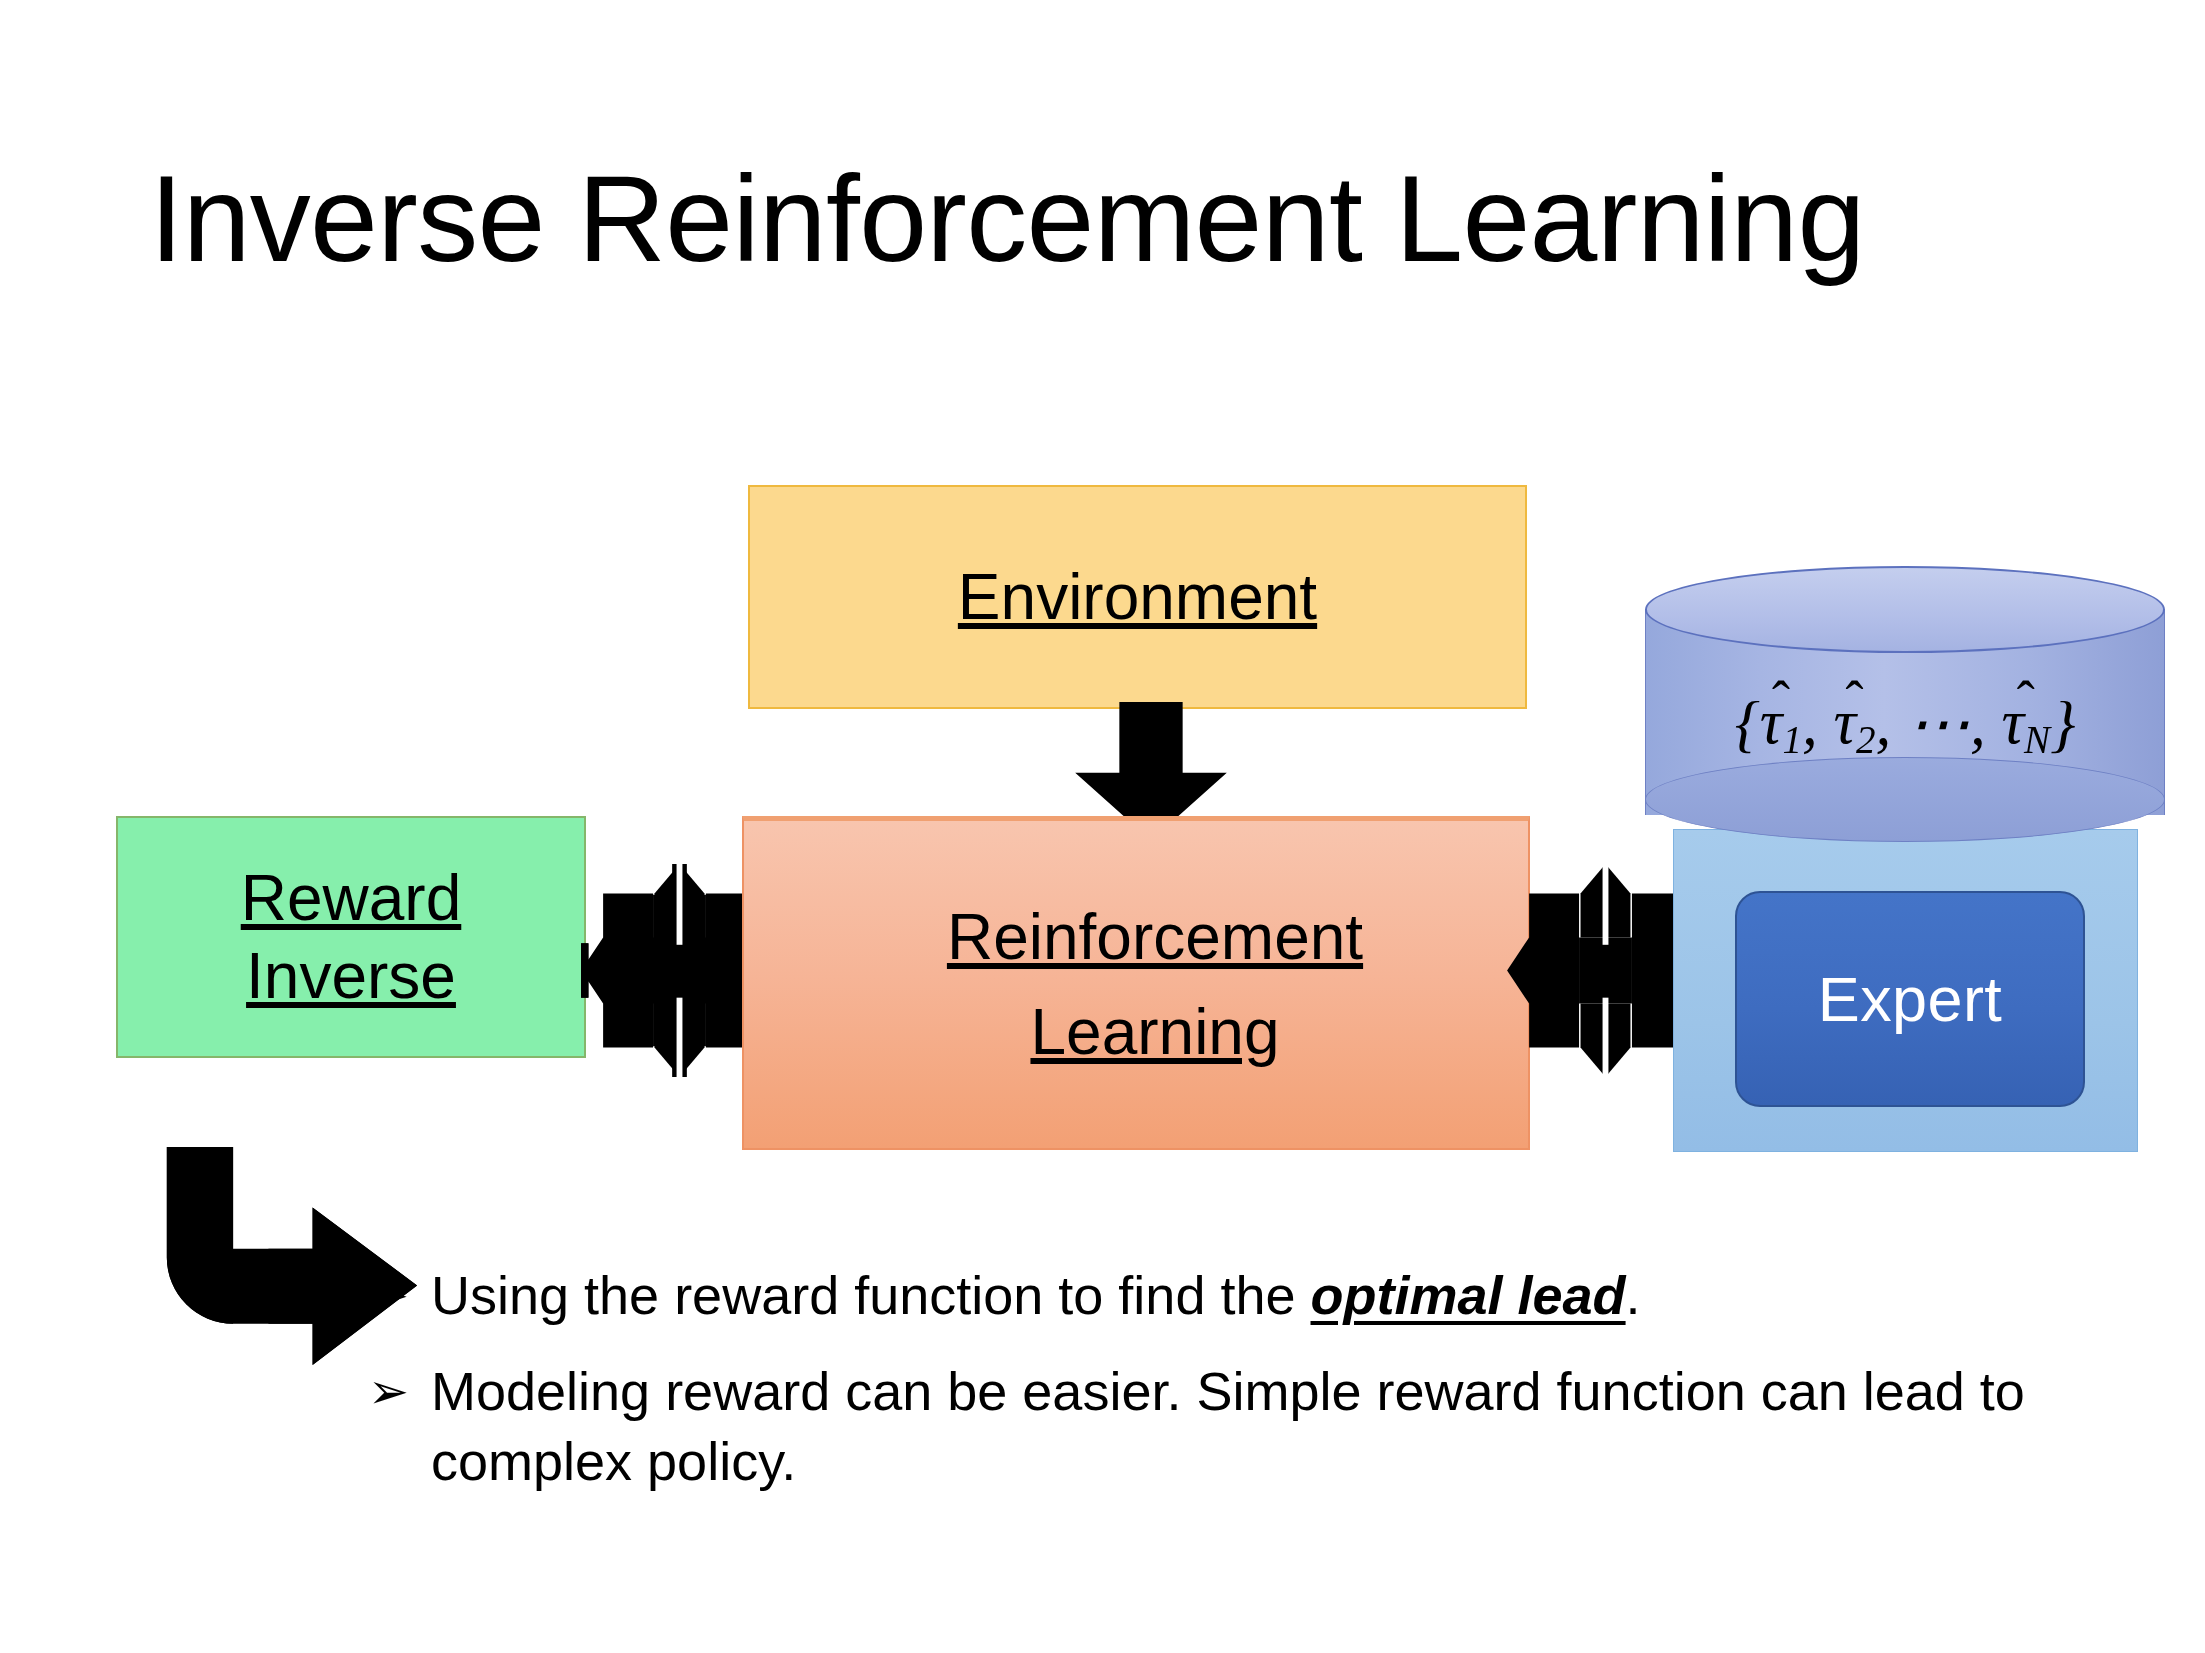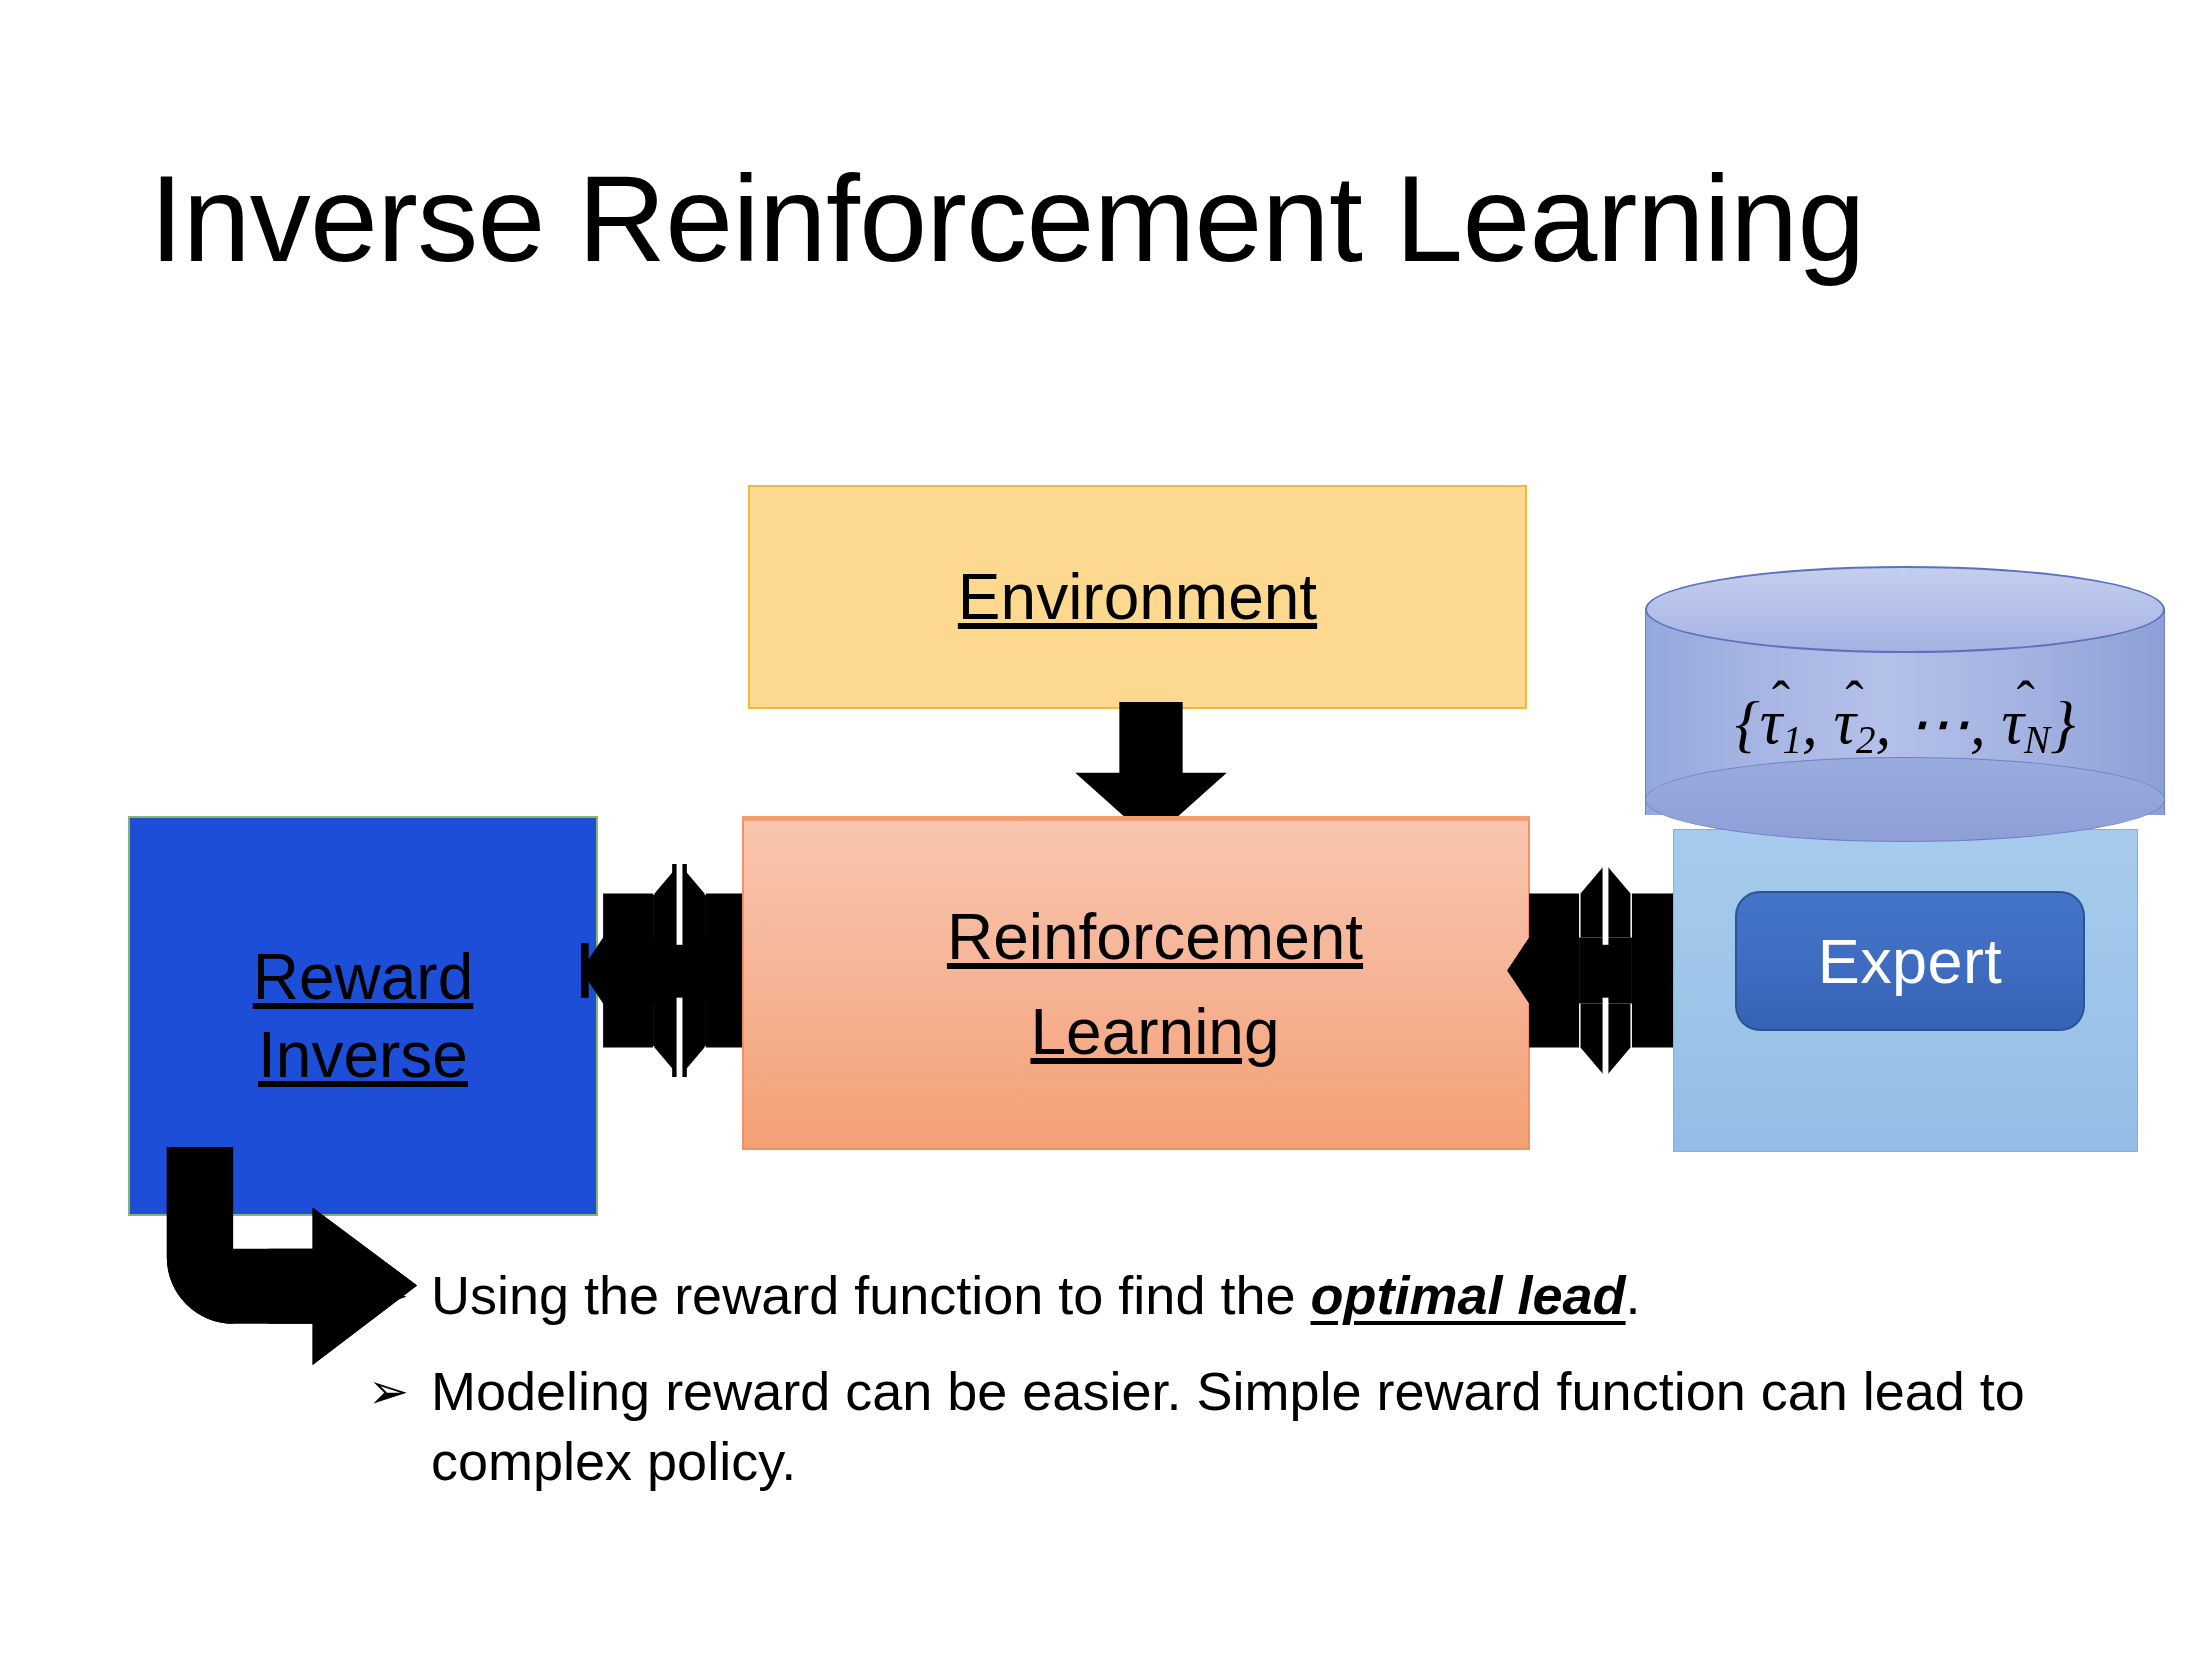--- a/index.html
+++ b/index.html
@@ -27,35 +27,35 @@
     background:#FCD98E; border:2.2px solid #EFB93F;
   }
   #rl-box{
     left:742px; top:816px; width:788px; height:334px;
     background:linear-gradient(180deg,#F8C5AE 0%,#F6B496 48%,#F3A074 100%);
     border:2.2px solid #EE9264;
     border-top:5.1px solid #F0A071;
     padding-left:38px;
   }
   #reward-box{
-    left:128px; top:816px; width:470px; height:400px;
-    background:#1d4ed8; border:2.2px solid #85B66A;
+    left:116px; top:816px; width:470px; height:242px;
+    background:#86efac; border:2.2px solid #85B66A;
   }
 
   .box-line{display:block;}
 
   
   #expert-panel{
     position:absolute; left:1673px; top:829px; width:465px; height:323px;
     background:linear-gradient(180deg,#A6CBEC 0%,#9CC4E8 60%,#93BDE6 100%);
     border:1.5px solid #7FB2E0;
     box-sizing:border-box;
   }
   #expert-chip{
-    position:absolute; left:1735px; top:891px; width:350px; height:140px;
+    position:absolute; left:1735px; top:891px; width:350px; height:216px;
     background:linear-gradient(180deg,#4474C8 0%,#3E6CC0 55%,#3662B4 100%);
     border:2.9px solid #2E5394; border-radius:25px;
     box-sizing:border-box;
     display:flex; align-items:center; justify-content:center;
     color:#fff; font-size:63px; letter-spacing:0.4px;
   }
   
   #cylinder{
     position:absolute; left:1645px; top:566px; width:520px; height:287px;
   }

